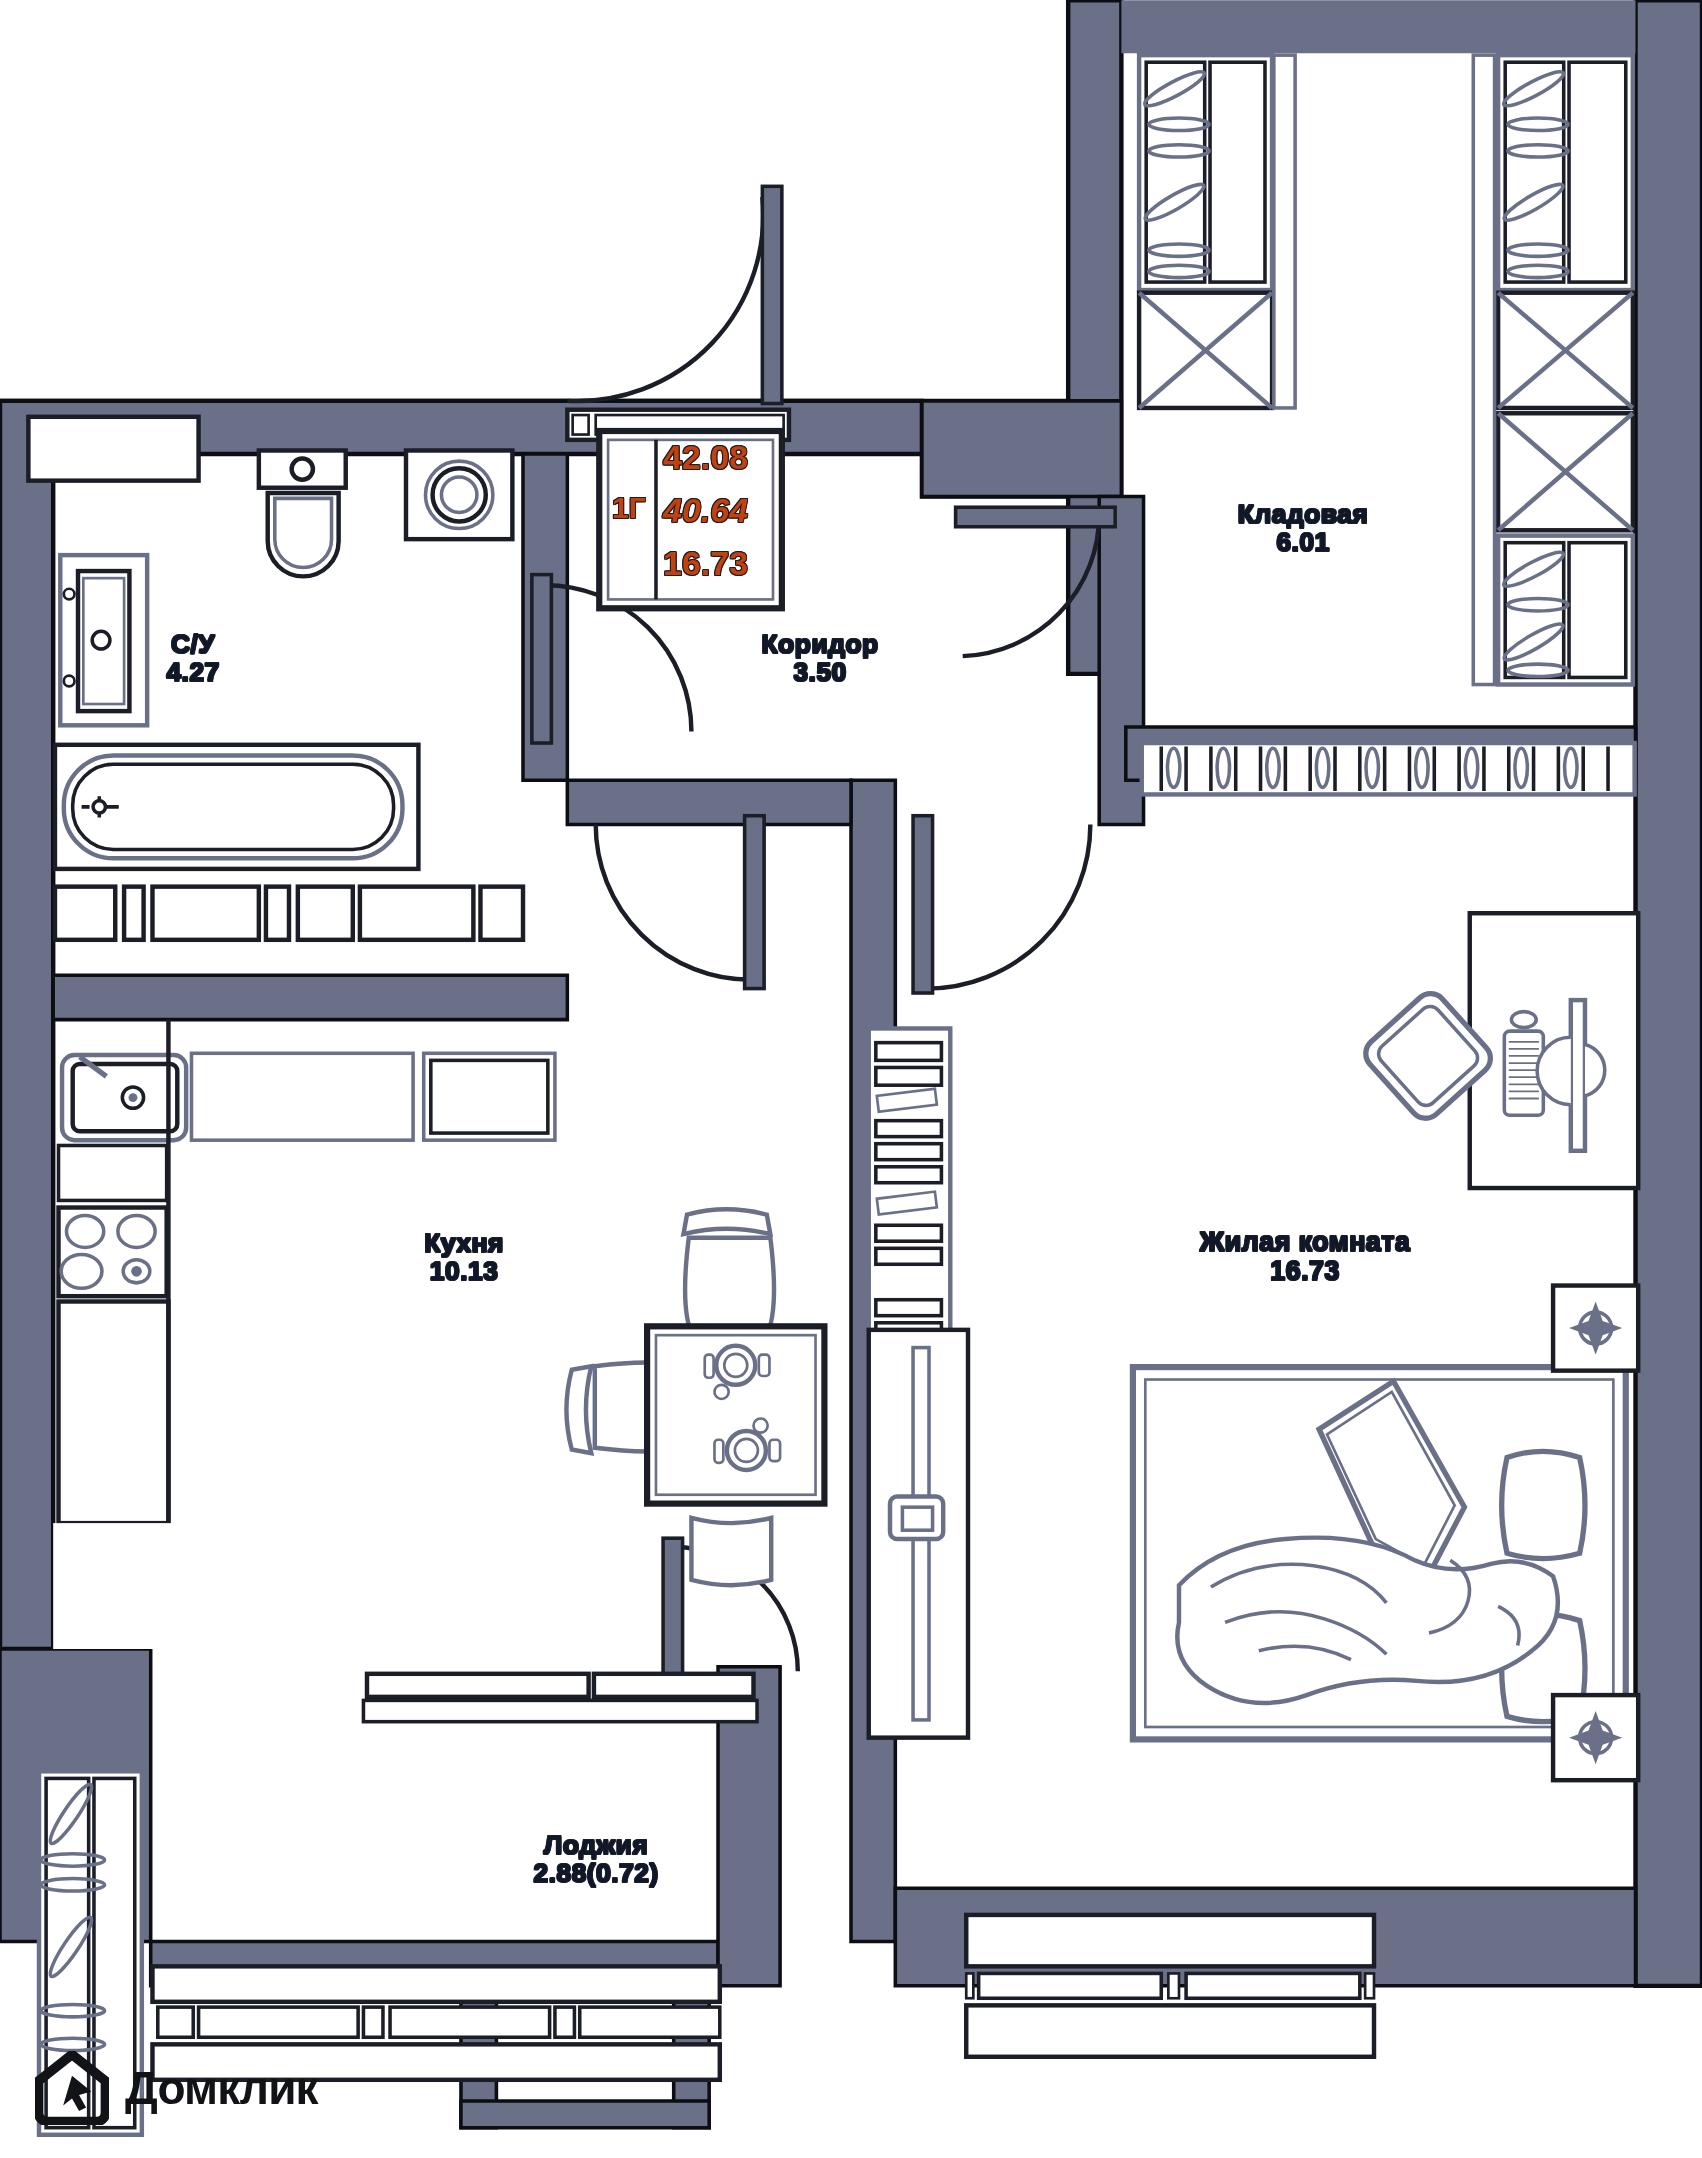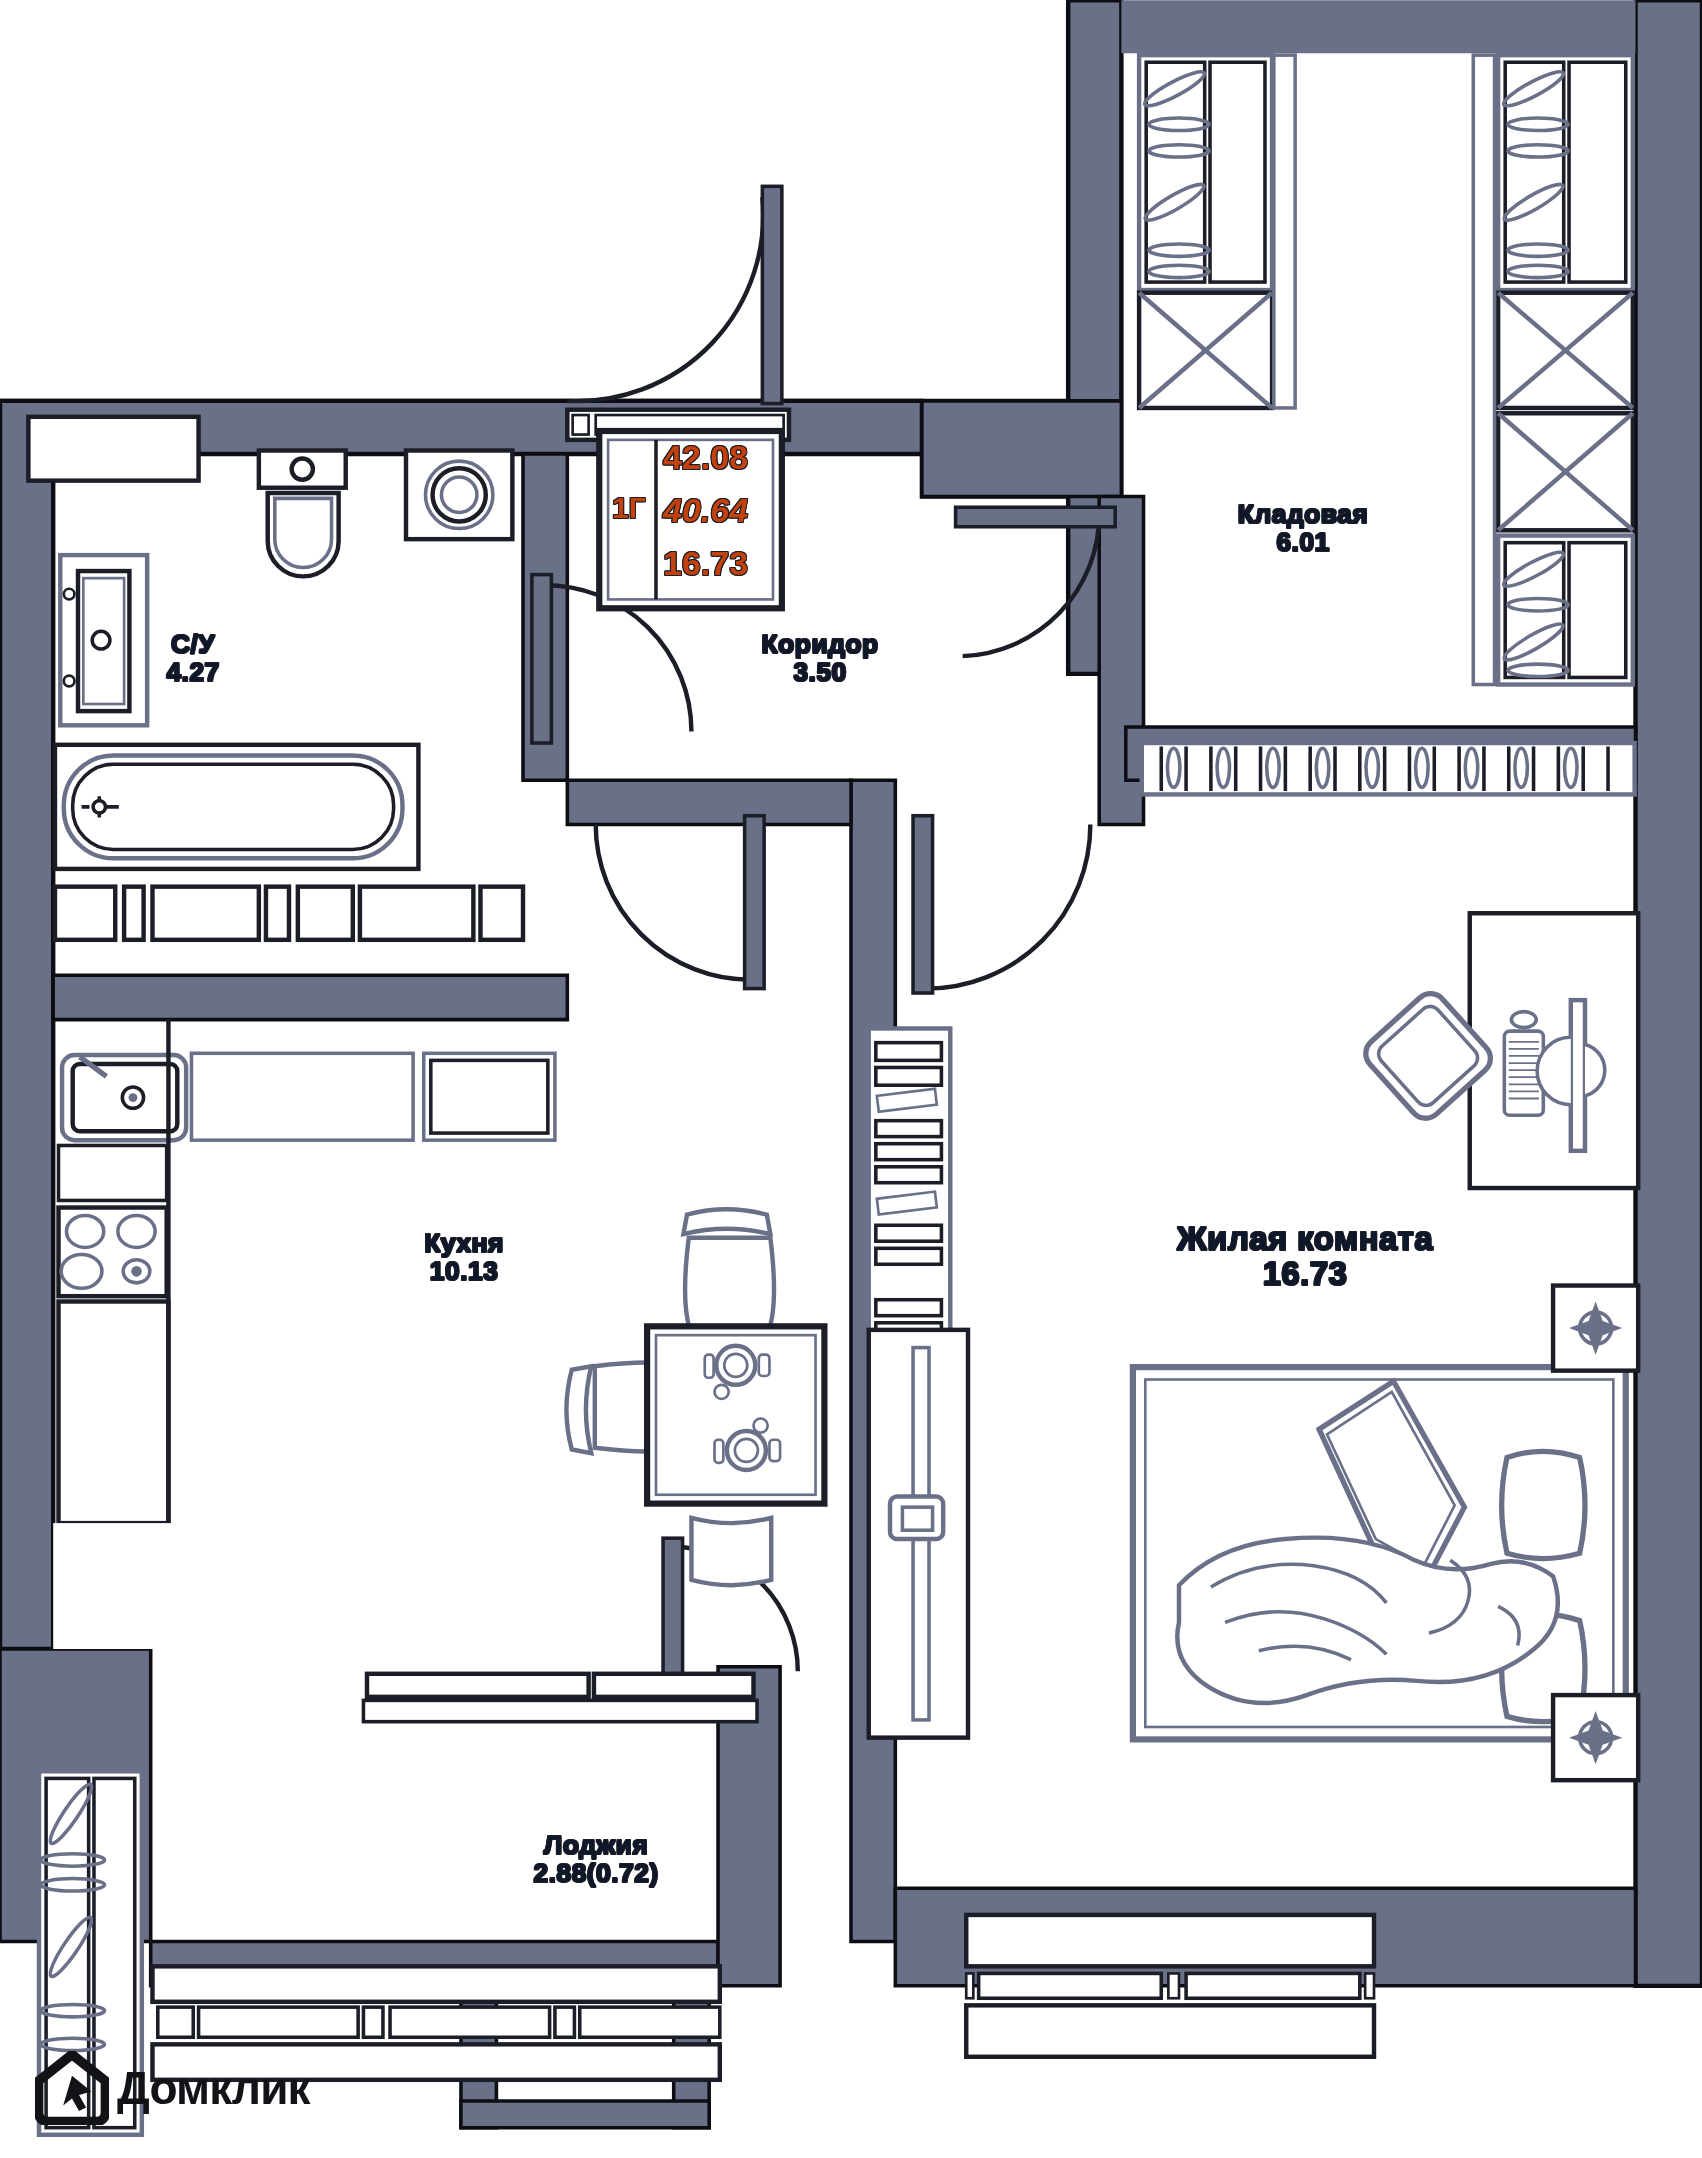--- a/index.html
+++ b/index.html
@@ -33,21 +33,21 @@
     color:#c2410c;
     font-weight:700;
     text-shadow:
        0.9px 0 0 #1b1d27, -0.9px 0 0 #1b1d27, 0 0.9px 0 #1b1d27, 0 -0.9px 0 #1b1d27,
        0.9px 0.9px 0 #1b1d27, -0.9px -0.9px 0 #1b1d27, 0.9px -0.9px 0 #1b1d27, -0.9px 0.9px 0 #1b1d27;
     white-space:nowrap;
     user-select:none;
   }
 
   
-  #logo{position:absolute;left:35px;top:2039px;width:372px;height:98px;display:flex;align-items:center;gap:8px;}
+  #logo{position:absolute;left:35px;top:2039px;width:372px;height:98px;display:flex;align-items:center;gap:16px;}
   #logo .mark{width:74px;height:74px;position:relative;flex:0 0 auto;}
   #logo .word{font-size:46px;font-weight:700;color:#111317;letter-spacing:-0.9px;line-height:1;}
 </style>
 </head>
 <body>
 
 <div id="stage">
 
 <svg id="plan" viewBox="0 0 1920 2434" xmlns="http://www.w3.org/2000/svg">
   <defs>
@@ -451,21 +451,21 @@
 <div class="roomlabel" style="left:1303px;top:528px;transform:translate(-50%,-50%);font-size:26.6px;">
   <span class="nm">Кладовая</span>
   <span class="ar">6.01</span>
 </div>
 
 <div class="roomlabel" style="left:436px;top:1257px;transform:translate(-50%,-50%);font-size:26.6px;margin-left:28px;">
   <span class="nm">Кухня</span>
   <span class="ar">10.13</span>
 </div>
 
-<div class="roomlabel" style="left:1305px;top:1257px;transform:translate(-50%,-50%);font-size:33px;">
+<div class="roomlabel" style="left:1305px;top:1257px;transform:translate(-50%,-50%);font-size:27px;">
   <span class="nm">Жилая комната</span>
   <span class="ar">16.73</span>
 </div>
 
 <div class="roomlabel" style="left:596px;top:1859px;transform:translate(-50%,-50%);font-size:26.6px;">
   <span class="nm">Лоджия</span>
   <span class="ar">2.88(0.72)</span>
 </div>
 
 <div id="logo">

